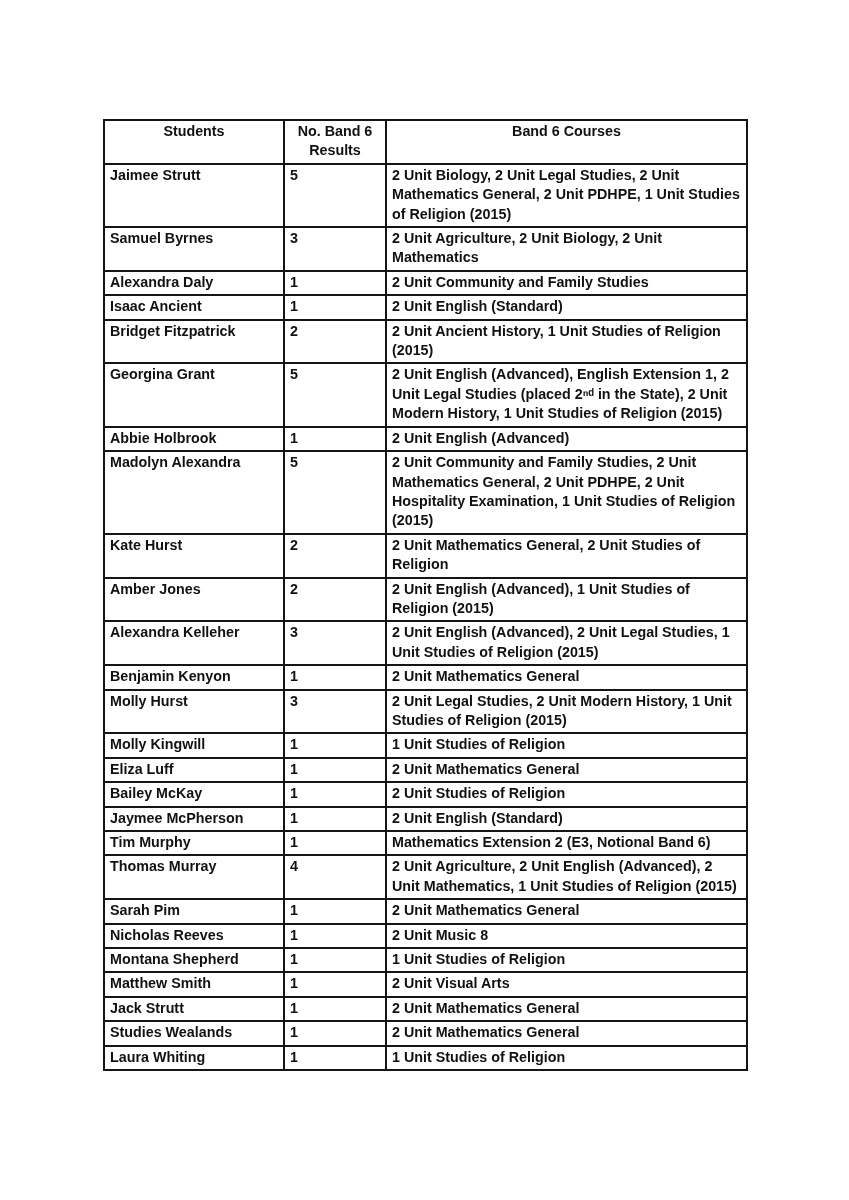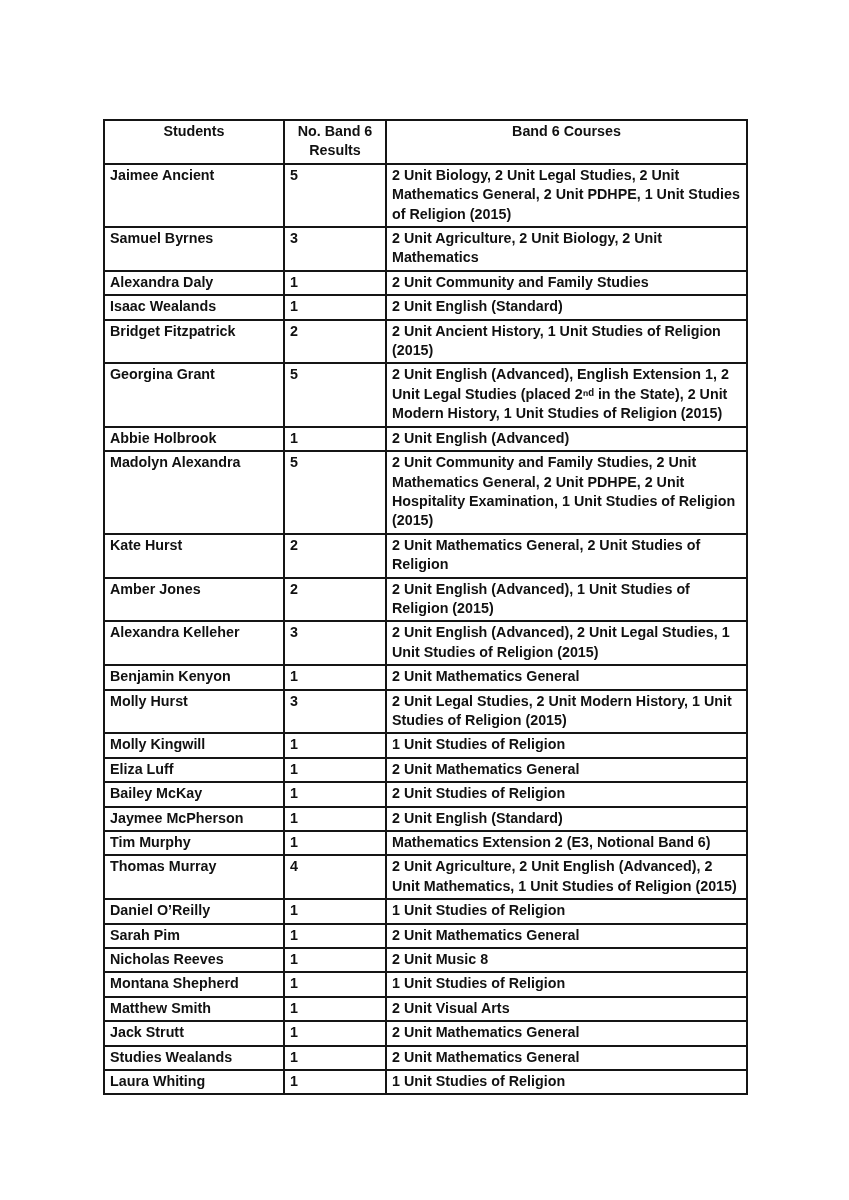--- a/index.html
+++ b/index.html
@@ -65,36 +65,36 @@
     </colgroup>
     <thead>
       <tr>
         <th>Students</th>
         <th>No. Band 6 Results</th>
         <th>Band 6 Courses</th>
       </tr>
     </thead>
     <tbody>
         <tr>
-          <td>Jaimee Ancient</td>
+          <td>Jaimee Strutt</td>
           <td>5</td>
           <td>2 Unit Biology, 2 Unit Legal Studies, 2 Unit Mathematics General, 2 Unit PDHPE, 1 Unit Studies of Religion (2015)</td>
         </tr>
         <tr>
           <td>Samuel Byrnes</td>
           <td>3</td>
           <td>2 Unit Agriculture, 2 Unit Biology, 2 Unit Mathematics</td>
         </tr>
         <tr>
           <td>Alexandra Daly</td>
           <td>1</td>
           <td>2 Unit Community and Family Studies</td>
         </tr>
         <tr>
-          <td>Isaac Wealands</td>
+          <td>Isaac Ancient</td>
           <td>1</td>
           <td>2 Unit English (Standard)</td>
         </tr>
         <tr>
           <td>Bridget Fitzpatrick</td>
           <td>2</td>
           <td>2 Unit Ancient History, 1 Unit Studies of Religion (2015)</td>
         </tr>
         <tr>
           <td>Georgina Grant</td>
@@ -158,25 +158,20 @@
         </tr>
         <tr>
           <td>Tim Murphy</td>
           <td>1</td>
           <td>Mathematics Extension 2 (E3, Notional Band 6)</td>
         </tr>
         <tr>
           <td>Thomas Murray</td>
           <td>4</td>
           <td>2 Unit Agriculture, 2 Unit English (Advanced), 2 Unit Mathematics, 1 Unit Studies of Religion (2015)</td>
-        </tr>
-        <tr>
-          <td>Daniel O’Reilly</td>
-          <td>1</td>
-          <td>1 Unit Studies of Religion</td>
         </tr>
         <tr>
           <td>Sarah Pim</td>
           <td>1</td>
           <td>2 Unit Mathematics General</td>
         </tr>
         <tr>
           <td>Nicholas Reeves</td>
           <td>1</td>
           <td>2 Unit Music 8</td>

